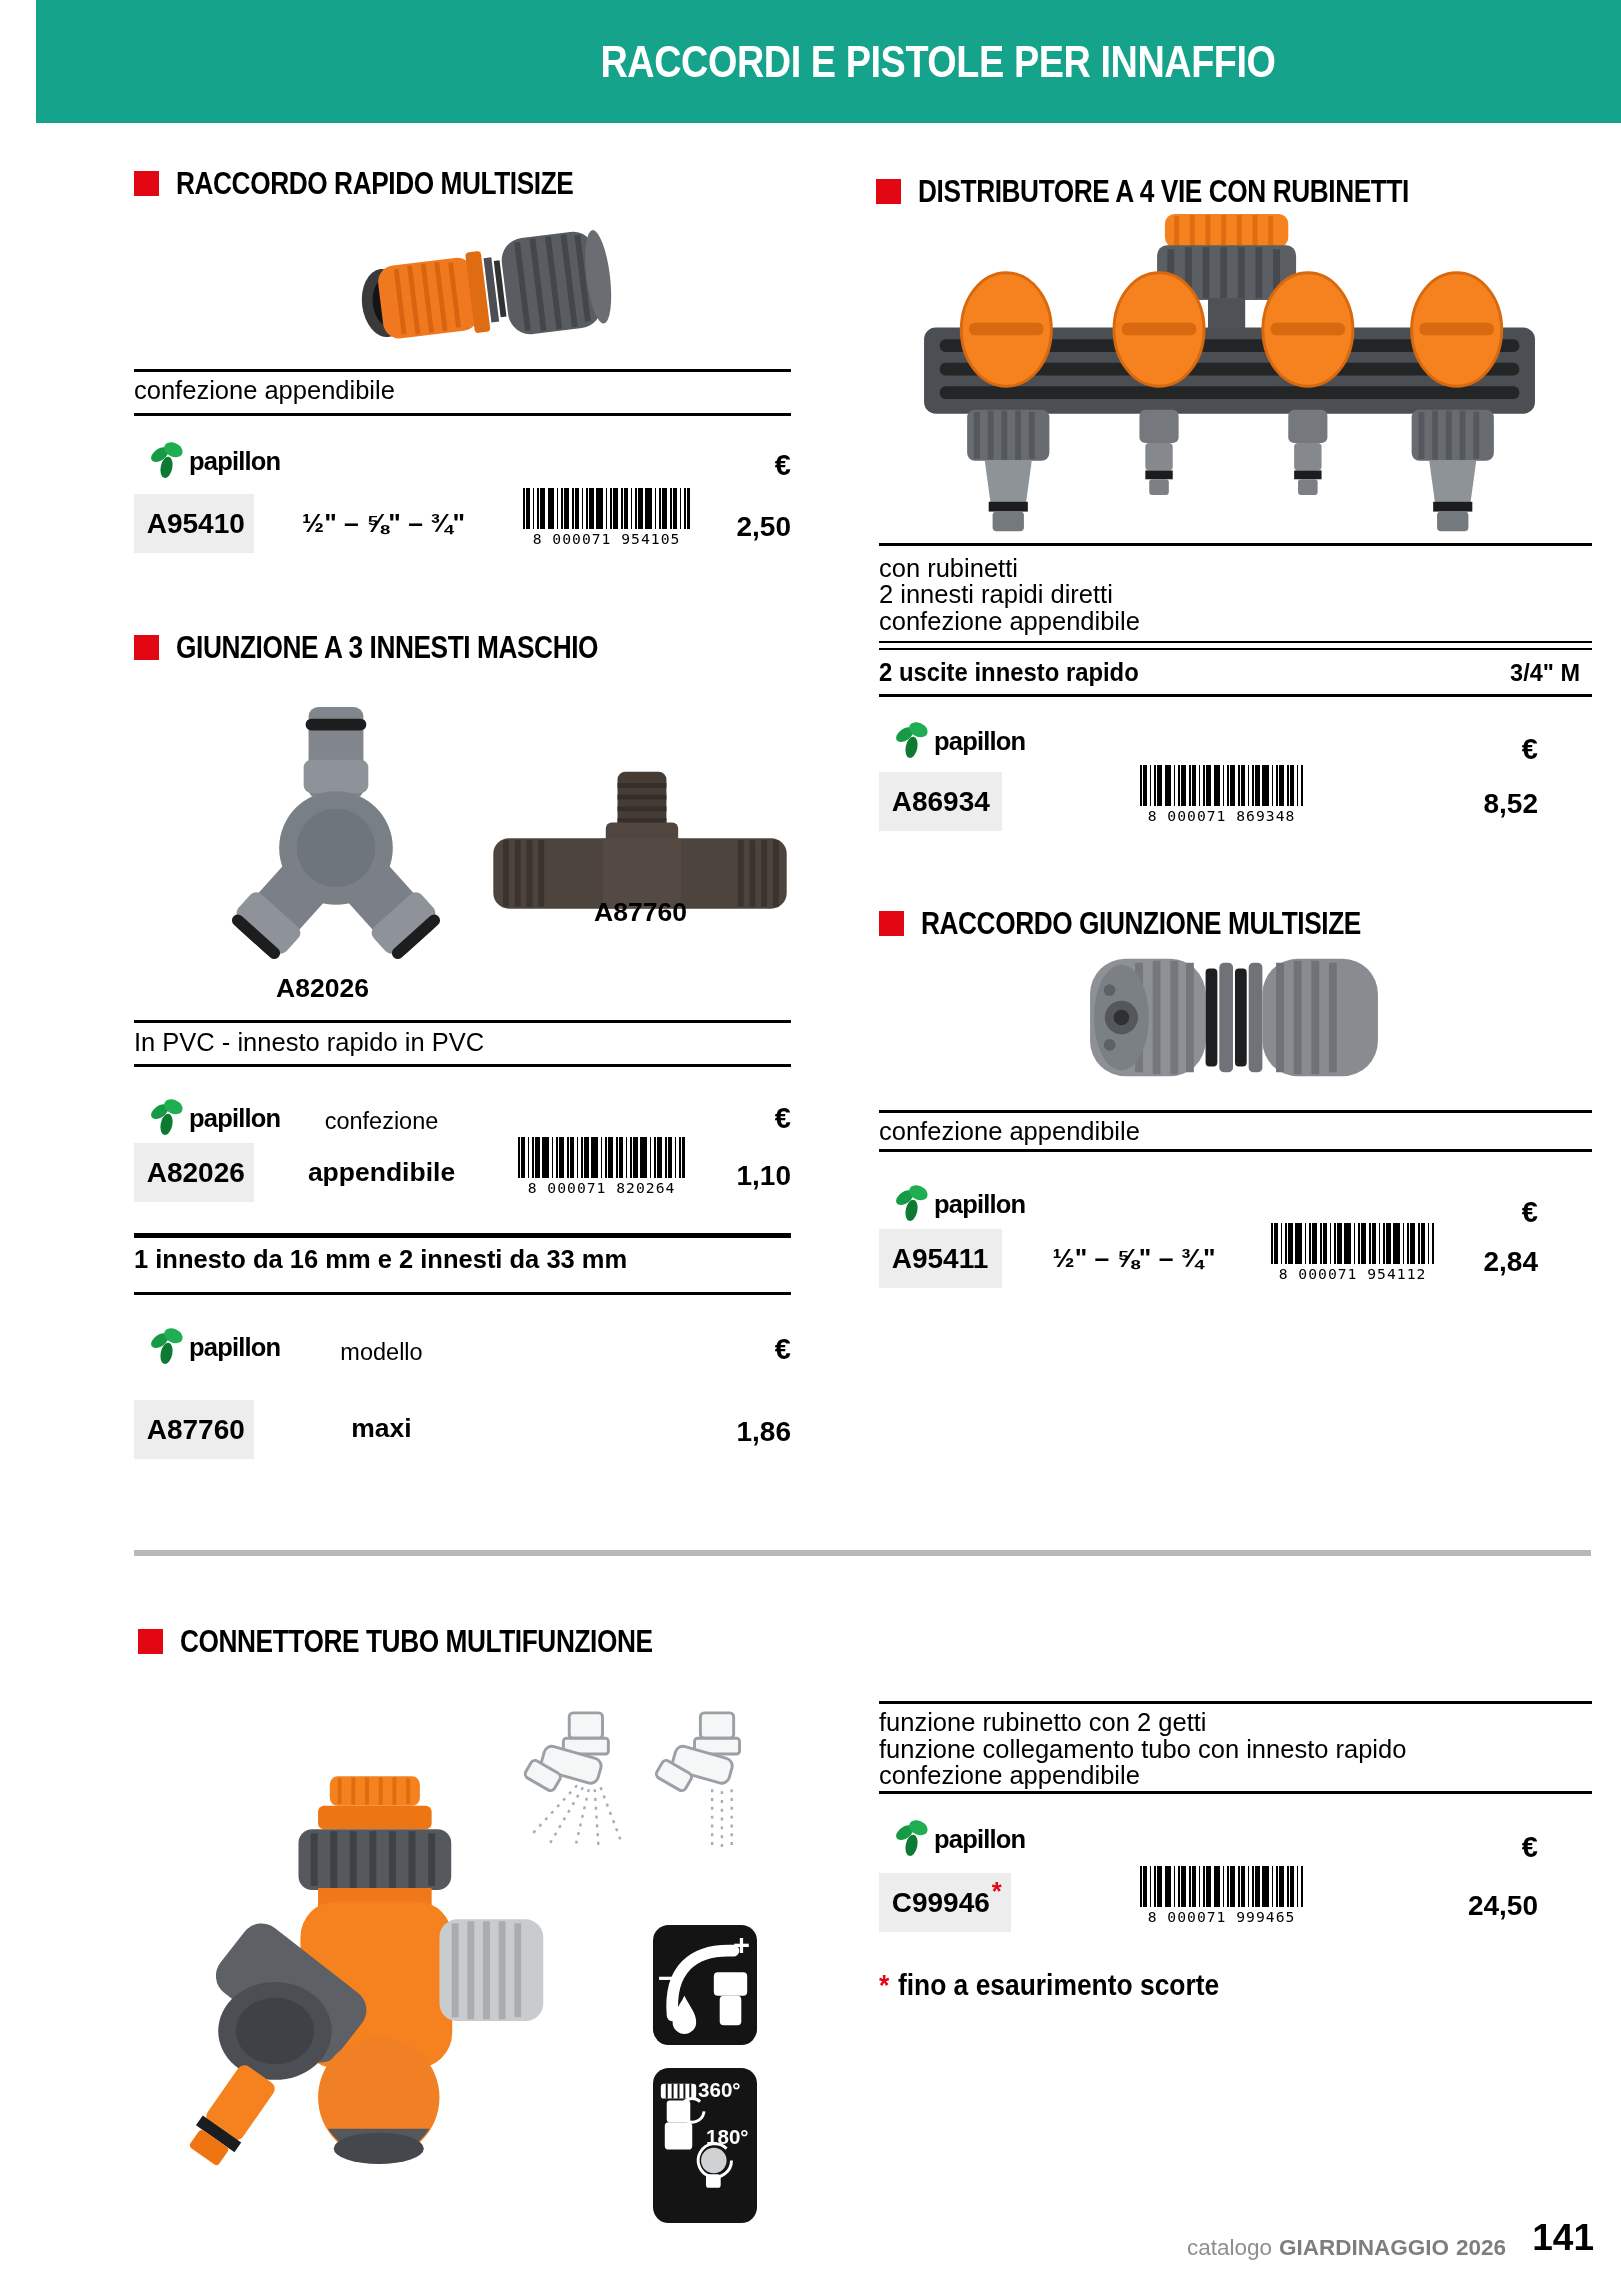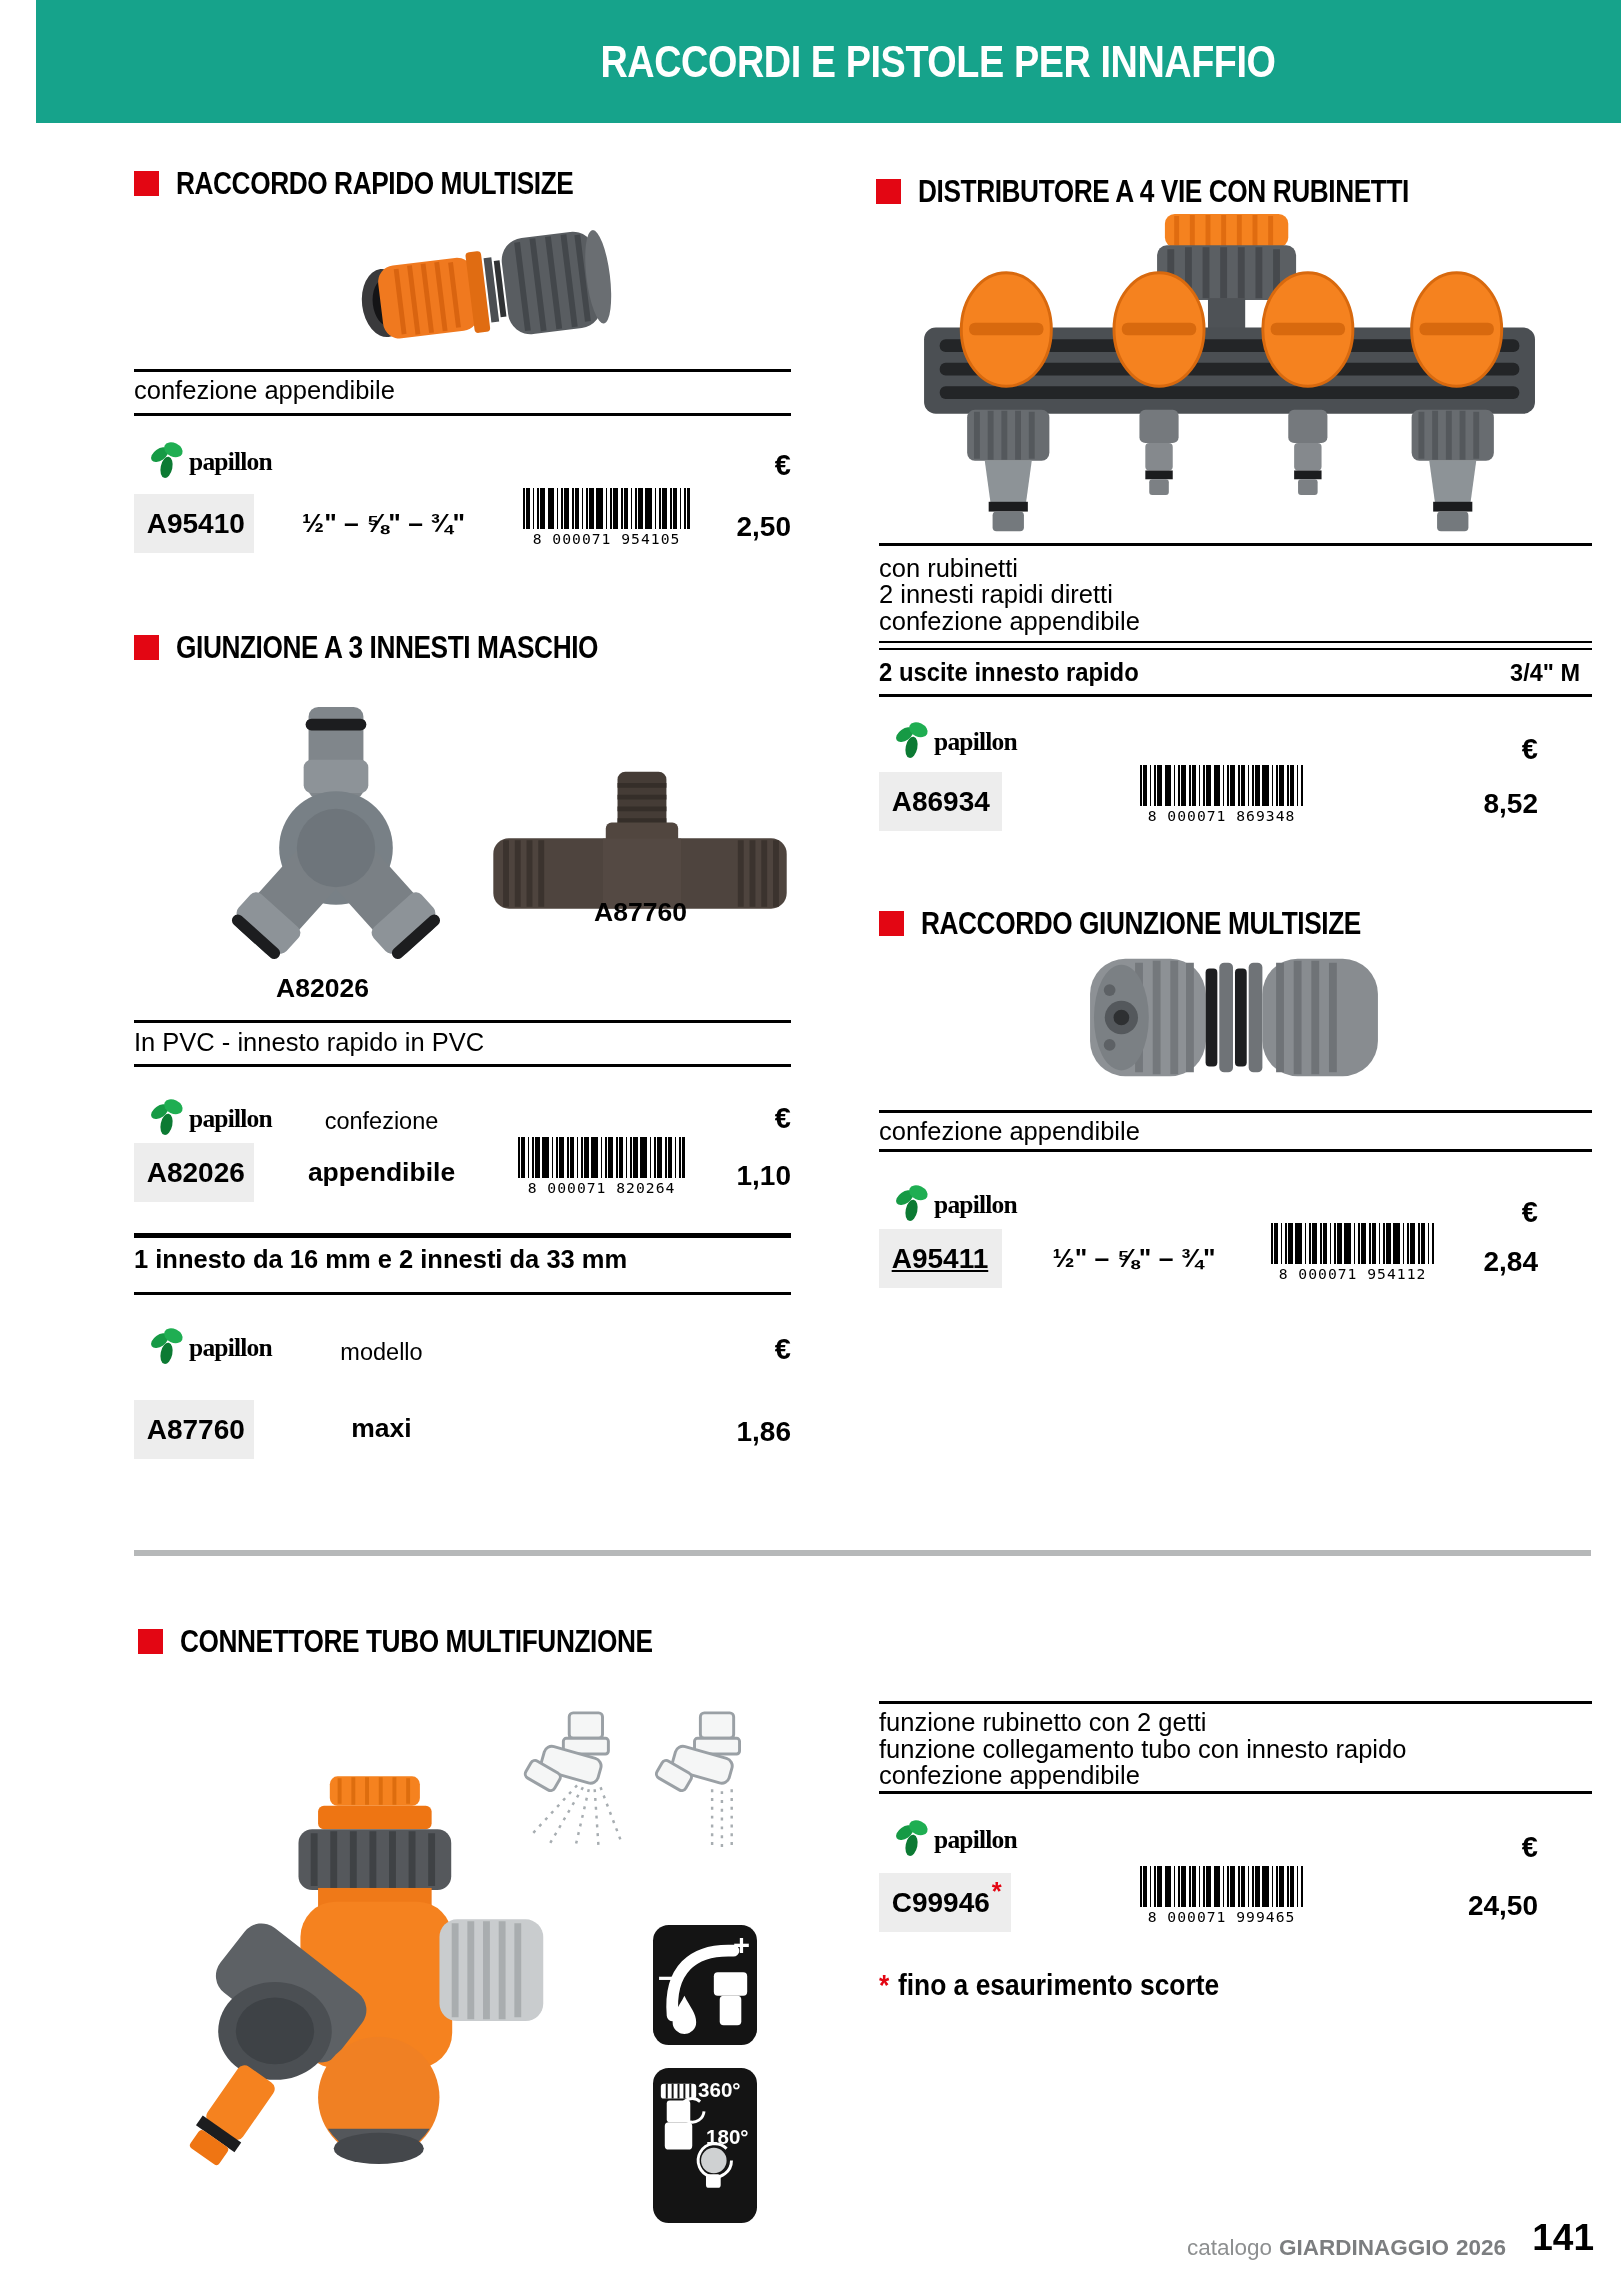--- a/index.html
+++ b/index.html
@@ -28,21 +28,21 @@
   .price{position:absolute;text-align:right;font-size:28px;font-weight:700;}
   .codebox{position:absolute;height:59px;background:#ededed;display:flex;align-items:center;
            padding-left:12.7px;font-size:28px;font-weight:700;box-sizing:border-box;}
   .codestar{color:#e30613;font-size:25.5px;font-weight:700;position:relative;top:-10.8px;left:2px;}
   .center{position:absolute;text-align:center;}
   .colh{font-size:23.5px;}
   .val{font-size:26.5px;font-weight:700;}
   .sizes{font-size:26.5px;font-weight:700;font-family:"Liberation Sans","DejaVu Sans",sans-serif;white-space:nowrap;}
   .imglabel{position:absolute;text-align:center;font-size:26.5px;font-weight:700;}
   
-  .brand{position:absolute;display:flex;align-items:center;gap:2px;font-family:Liberation Serif, serif;}
+  .brand{position:absolute;display:flex;align-items:center;gap:2px;}
   .brandtext{font-size:25.5px;font-weight:700;letter-spacing:-0.8px;}
   
   .barcode{position:absolute;}
   .bars{height:41px;background:repeating-linear-gradient(90deg,
         #000 0 2px,#fff 2px 2.9px,#000 2.9px 6.9px,#fff 6.9px 9.8px,#000 9.8px 10.8px,
         #fff 10.8px 13.7px,#000 13.7px 15.7px,#fff 15.7px 16.7px,#000 16.7px 21.6px,#fff 21.6px 24.5px);}
   .bcnum{margin-top:1px;font-family:"DejaVu Sans Mono",monospace;font-size:14.7px;
          letter-spacing:1px;text-align:center;white-space:nowrap;}
   
   .footnote{position:absolute;font-size:30px;font-weight:700;transform:scaleX(0.88);transform-origin:0 50%;white-space:nowrap;}
@@ -374,21 +374,21 @@
   <div class="brand" style="left:857px;top:1182px;">
     <svg width="39" height="45" viewBox="0 0 40 46">
       <ellipse cx="12" cy="16" rx="10" ry="6" transform="rotate(-35 12 16)" fill="#169a45"></ellipse>
       <ellipse cx="26" cy="11" rx="10" ry="7" transform="rotate(25 26 11)" fill="#1fae52"></ellipse>
       <ellipse cx="19" cy="29" rx="6" ry="11" transform="rotate(12 19 29)" fill="#0c7a33"></ellipse>
     </svg>
     <span class="brandtext">papillon</span>
   </div>
   <div class="cur" style="left:843px;top:1196px;width:659px;">€</div>
 
-  <div class="codebox" style="left:843px;top:1229px;width:123px;text-decoration:underline;">
+  <div class="codebox" style="left:843px;top:1229px;width:123px;">
     <span>A95411</span>
   </div>
   <div class="center sizes" style="left:995px;top:1243px;width:206px;">½" – ⅝" – ¾"</div>
   <div class="barcode" style="left:1235px;top:1223px;width:163px;">
     <div class="bars"></div>
     <div class="bcnum">8 000071 954112</div>
   </div>
   <div class="price" style="left:843px;top:1246px;width:659px;">2,84</div>
 
   <div class="rule" style="left:843px;top:1701px;width:713px;"></div>

